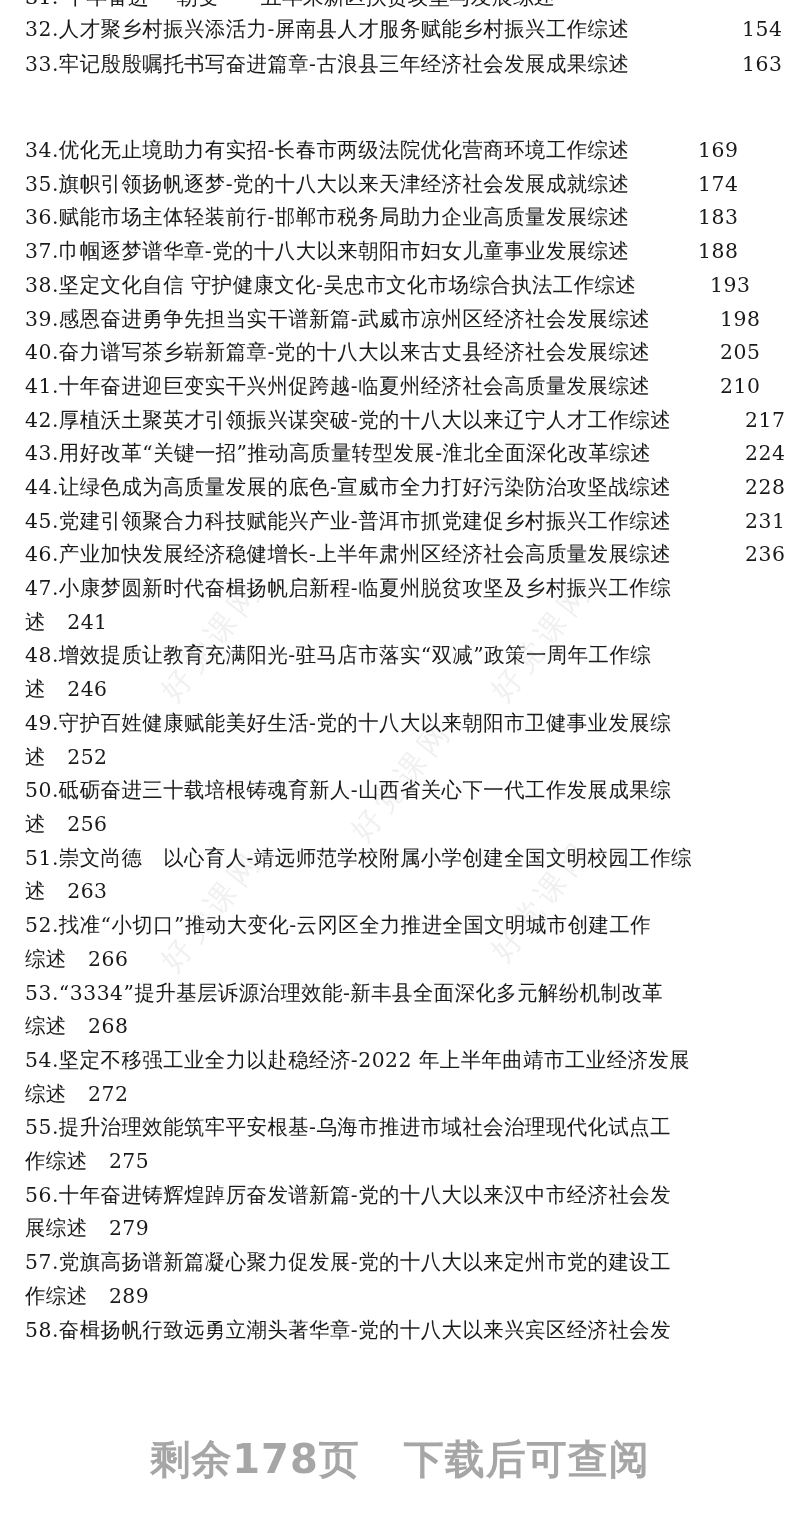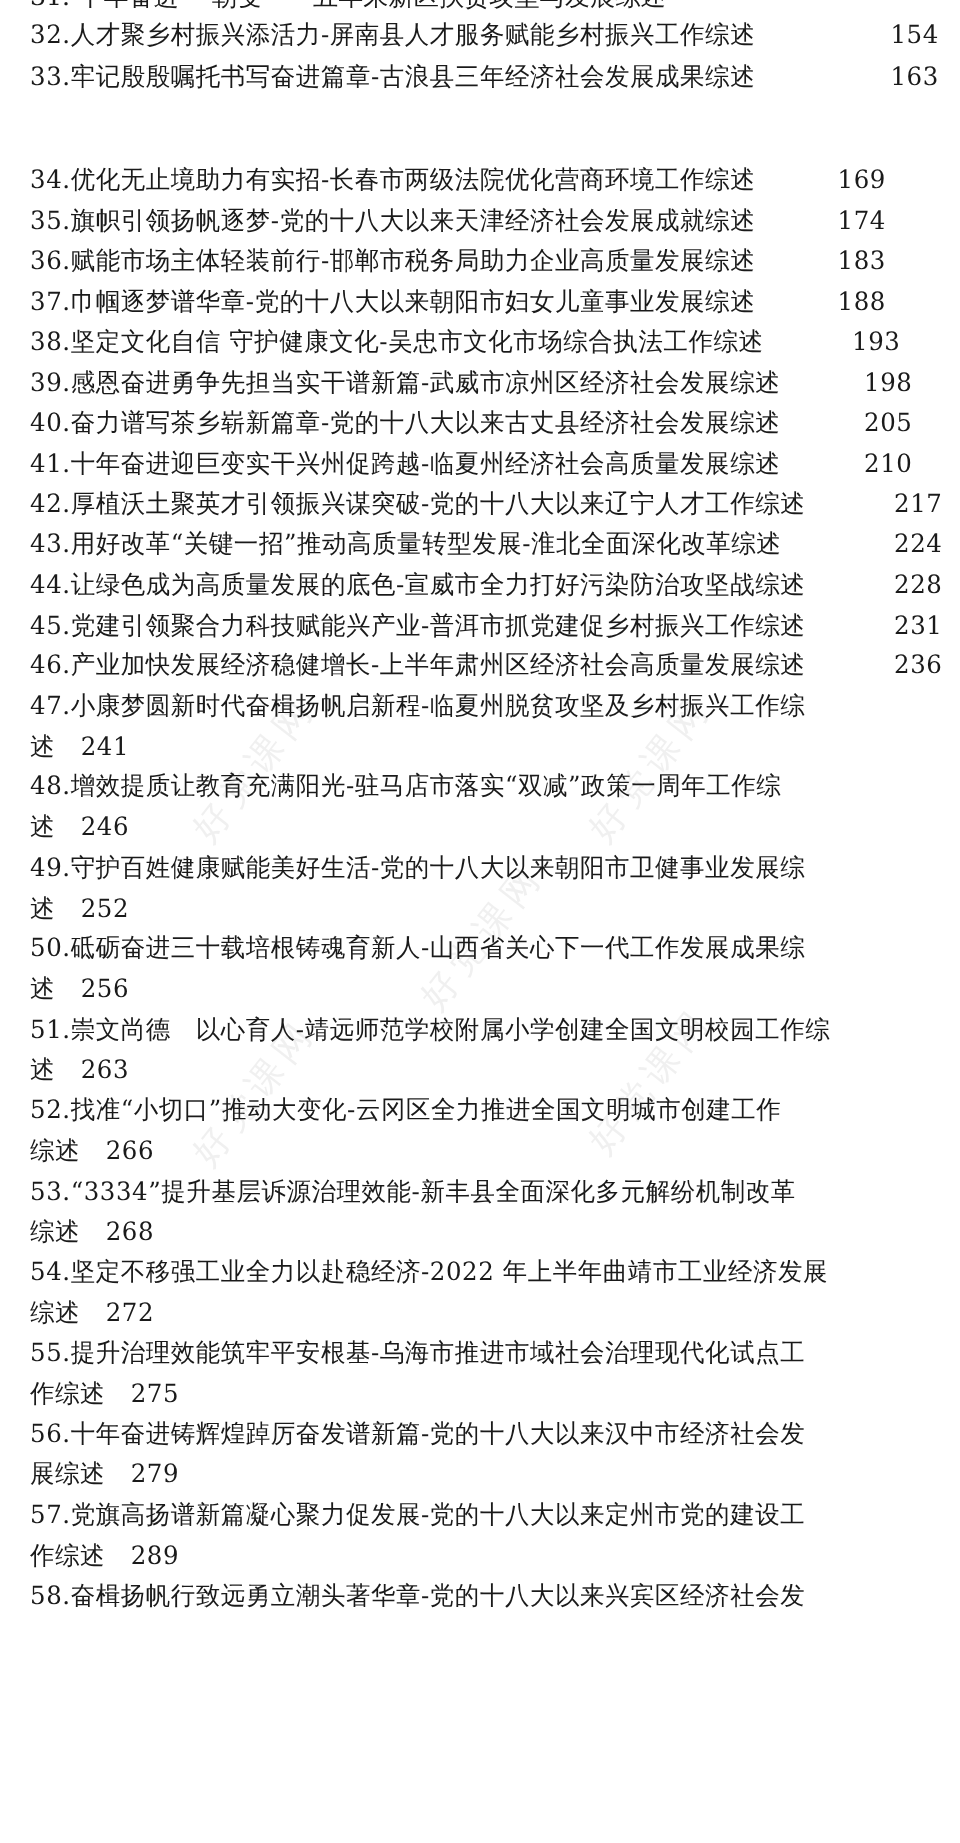--- a/index.html
+++ b/index.html
@@ -228,13 +228,16 @@
     <span>57.</span><span>党旗高扬谱新篇凝心聚力促发展-党的十八大以来定州市党的建设工</span>
   </div>
   <div class="line" style="top:1281px;">
     <span>作综述</span><span style="display:inline-block; width:22px;"></span><span>289</span>
   </div>
 
   <div class="line" style="top:1315px;">
     <span>58.</span><span>奋楫扬帆行致远勇立潮头著华章-党的十八大以来兴宾区经济社会发</span>
   </div>
 
+  <div class="footer">
+    <span>剩余178页</span><span>下载后可查阅</span>
+  </div>
 </div>
 
 </body></html>

